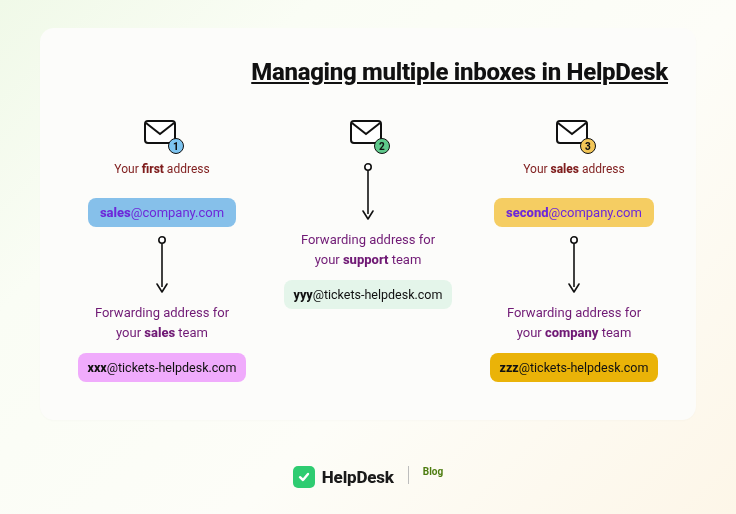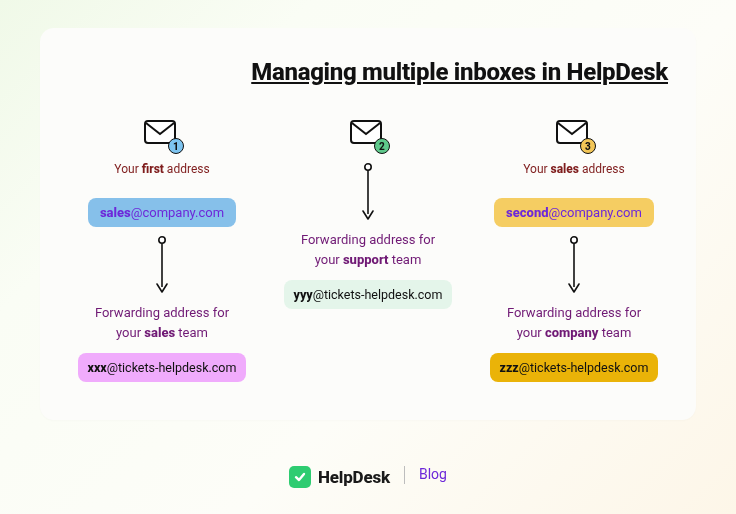--- a/index.html
+++ b/index.html
@@ -140,22 +140,23 @@
       font-weight: 800;
       color: #1a1a1a;
       letter-spacing: -0.2px;
     }
     .vbar {
       width: 1px;
       height: 18px;
       background: #bdbdbd;
     }
     .blog-label {
-      font-size: 14px;
-      color: #6d28d9;
+      font-size: 10px;
+      color: #4d7c0f;
+      font-weight: bold;
     }
   </style>
 </head>
 <body>
 
 <div class="card">
   <h1 class="title">Managing multiple inboxes in HelpDesk</h1>
   <div class="columns">
 
     <div class="col">

